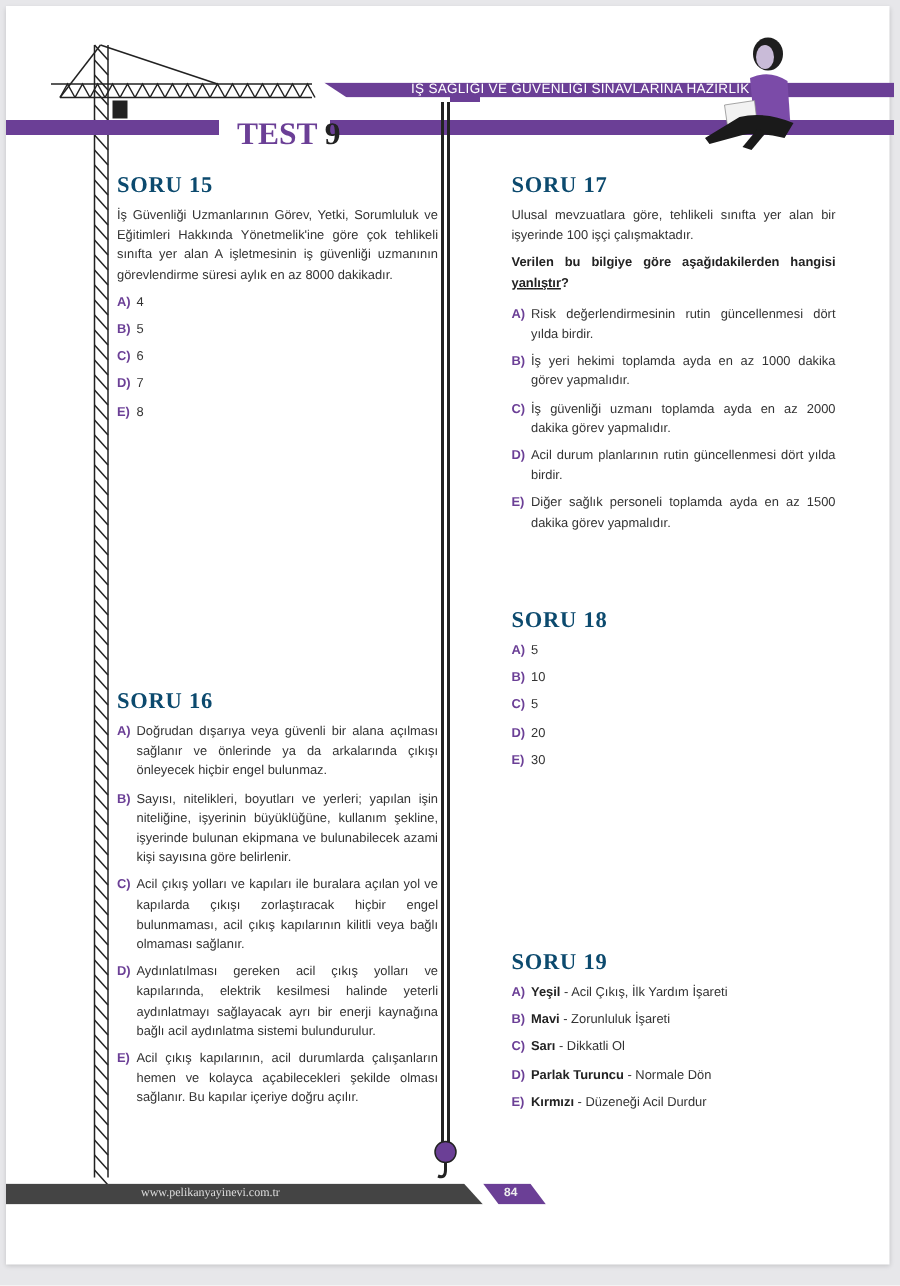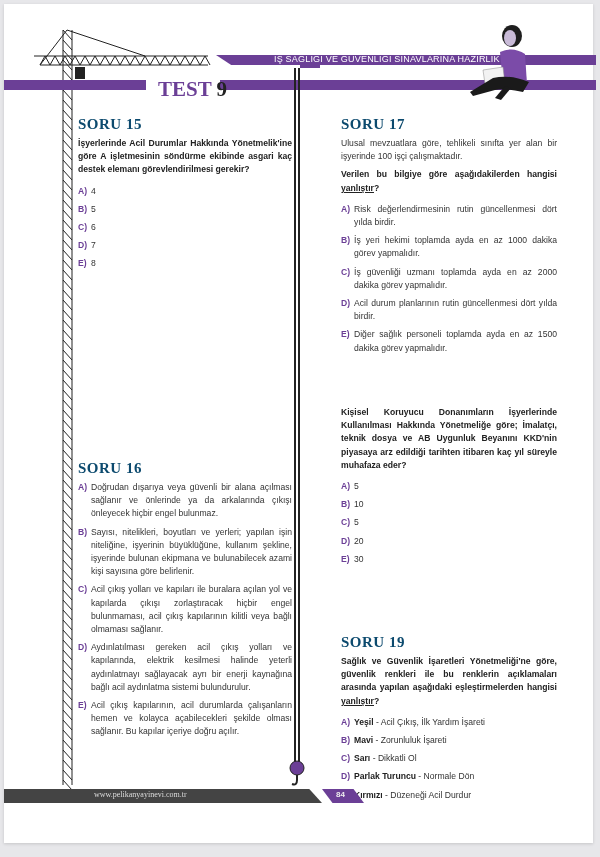--- a/index.html
+++ b/index.html
@@ -161,21 +161,21 @@
 
 <div class="divider"></div>
 <svg width="20" height="30" style="position:absolute;left:287px;top:760px;">
   <circle cx="10" cy="8" r="7" fill="#6b3f96" stroke="#222" stroke-width="1"></circle>
   <path d="M10 15 L10 20 Q10 26 5 24" stroke="#222" stroke-width="2" fill="none"></path>
 </svg>
 
 <div class="col" style="left:78px;top:116px;width:214px;">
   <div>
     <div class="q-title">SORU 15</div>
-    <div class="q-bold">İşyerlerinde Acil Durumlar Hakkında Yönetmelik'ine göre A işletmesinin söndürme ekibinde asgari kaç destek elemanı görevlendirilmesi gerekir?</div>
+    <div class="q-text">İş Güvenliği Uzmanlarının Görev, Yetki, Sorumluluk ve Eğitimleri Hakkında Yönetmelik'ine göre çok tehlikeli sınıfta yer alan A işletmesinin iş güvenliği uzmanının görevlendirme süresi aylık en az 8000 dakikadır.</div>
     <div class="opts">
         <div class="opt">
           <span class="l">A)</span>
           <span>4</span>
         </div>
         <div class="opt">
           <span class="l">B)</span>
           <span>5</span>
         </div>
         <div class="opt">
@@ -241,21 +241,21 @@
           <span class="l">D)</span>
           <span>Acil durum planlarının rutin güncellenmesi dört yılda birdir.</span>
         </div>
         <div class="opt">
           <span class="l">E)</span>
           <span>Diğer sağlık personeli toplamda ayda en az 1500 dakika görev yapmalıdır.</span>
         </div>
       </div>
   </div>
   <div style="position:absolute;top:290px;width:216px;">
-    <div class="q-bold">Kişisel Koruyucu Donanımların İşyerlerinde Kullanılması Hakkında Yönetmeliğe göre; İmalatçı, teknik dosya ve AB Uygunluk Beyanını KKD'nin piyasaya arz edildiği tarihten itibaren kaç yıl süreyle muhafaza eder?</div>
+    <div class="q-title">SORU 18</div>
     <div class="opts">
         <div class="opt">
           <span class="l">A)</span>
           <span>5</span>
         </div>
         <div class="opt">
           <span class="l">B)</span>
           <span>10</span>
         </div>
         <div class="opt">
@@ -267,21 +267,20 @@
           <span>20</span>
         </div>
         <div class="opt">
           <span class="l">E)</span>
           <span>30</span>
         </div>
       </div>
   </div>
   <div style="position:absolute;top:518px;width:216px;">
     <div class="q-title">SORU 19</div>
-    <div class="q-bold"><span>Sağlık ve Güvenlik İşaretleri Yönetmeliği'ne göre, güvenlik renkleri ile bu renklerin açıklamaları arasında yapılan aşağıdaki eşleştirmelerden hangisi </span><span class="u">yanlıştır</span><span>?</span></div>
     <div class="opts">
         <div class="opt">
           <span class="l">A)</span>
           <span><span class="b">Yeşil</span><span> - Acil Çıkış, İlk Yardım İşareti</span></span>
         </div>
         <div class="opt">
           <span class="l">B)</span>
           <span><span class="b">Mavi</span><span> - Zorunluluk İşareti</span></span>
         </div>
         <div class="opt">

